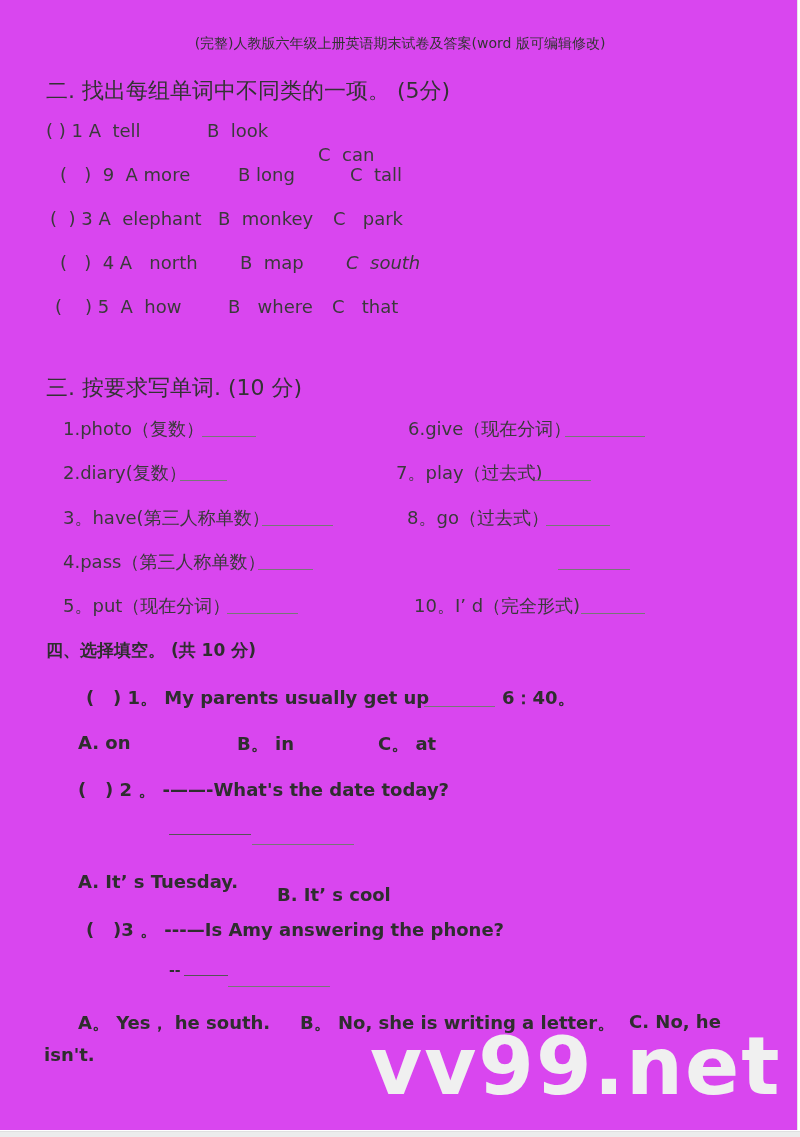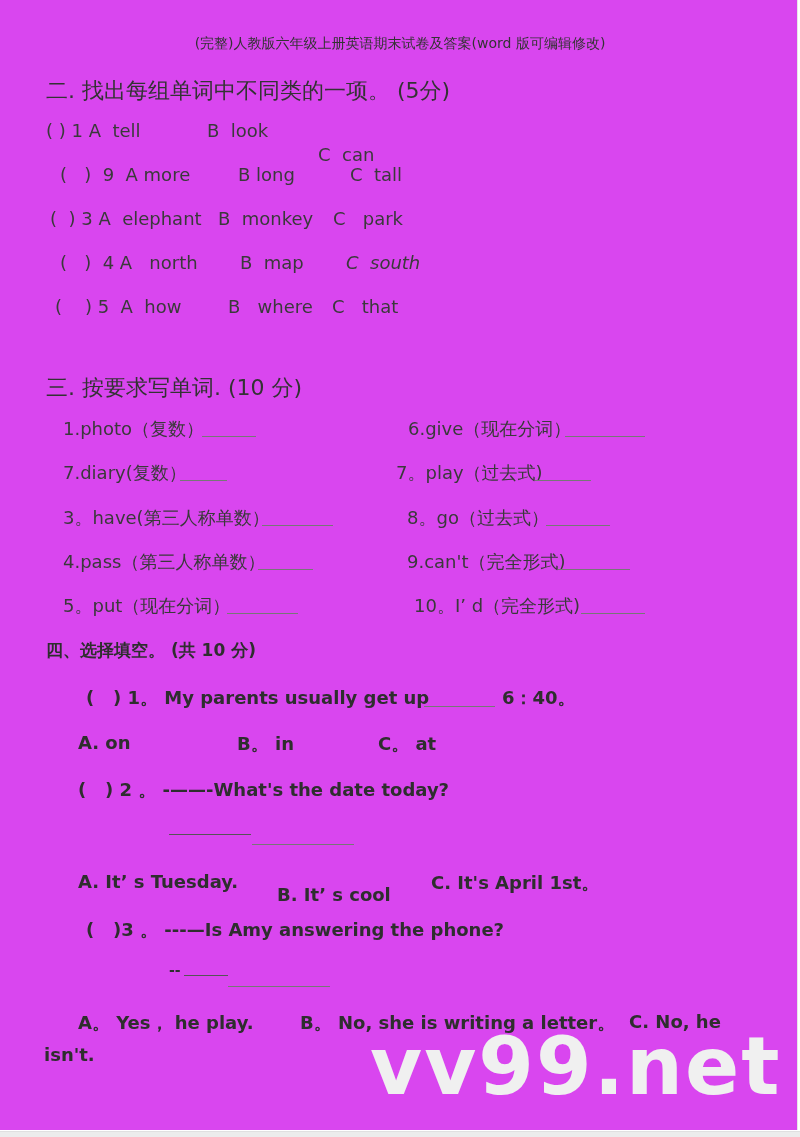--- a/index.html
+++ b/index.html
@@ -63,62 +63,60 @@
   <div>
     <span class="abs row" style="left:55px; top:296px;">(    ) 5  A  how</span>
     <span class="abs row" style="left:228px; top:296px;">B   where</span>
     <span class="abs row" style="left:332px; top:296px;">C   that</span>
   </div>
 
   <div class="abs sec" style="left:46px; top:373px;">三. 按要求写单词. (10 分)</div>
 
   <span class="abs row" style="left:63px; top:417px;">1.photo（复数）</span>
   <div class="line thin" style="left:202px; top:436px; width:54px;"></div>
-  <span class="abs row" style="left:63px; top:461px;">7.diary(复数）</span>
+  <span class="abs row" style="left:63px; top:461px;">2.diary(复数）</span>
   <div class="line thin" style="left:180px; top:480px; width:47px;"></div>
   <span class="abs row" style="left:63px; top:506px;">3。have(第三人称单数）</span>
   <div class="line thin" style="left:262px; top:525px; width:71px;"></div>
   <span class="abs row" style="left:63px; top:550px;">4.pass（第三人称单数）</span>
   <div class="line thin" style="left:258px; top:569px; width:55px;"></div>
   <span class="abs row" style="left:63px; top:594px;">5。put（现在分词）</span>
   <div class="line thin" style="left:227px; top:613px; width:71px;"></div>
 
   <span class="abs row" style="left:408px; top:417px;">6.give（现在分词）</span>
   <div class="line thin" style="left:565px; top:436px; width:80px;"></div>
   <span class="abs row" style="left:396px; top:461px;">7。play（过去式)</span>
   <div class="line thin" style="left:535px; top:480px; width:56px;"></div>
   <span class="abs row" style="left:407px; top:506px;">8。go（过去式）</span>
   <div class="line thin" style="left:546px; top:525px; width:64px;"></div>
-  <span class="abs row" style="left:407px; top:550px;">9.can't（完全形式)</span>
   <div class="line thin" style="left:558px; top:569px; width:72px;"></div>
   <span class="abs row" style="left:414px; top:594px;">10。I’ d（完全形式)</span>
   <div class="line thin" style="left:581px; top:613px; width:64px;"></div>
 
   <div class="abs sec bold" style="left:46px; top:639px; font-size:17px;">四、选择填空。 (共 10 分)</div>
 
   <span class="abs bold" style="left:86px; top:686px;">(   ) 1。 My parents usually get up</span>
   <div class="line thin" style="left:424px; top:706px; width:71px;"></div>
   <span class="abs bold" style="left:502px; top:686px;">6：40。</span>
 
   <span class="abs bold" style="left:78px; top:732px;">A. on</span>
   <span class="abs bold" style="left:237px; top:732px;">B。 in</span>
   <span class="abs bold" style="left:378px; top:732px;">C。 at</span>
 
   <span class="abs bold" style="left:78px; top:778px;">(   ) 2 。 -——-What's the date today?</span>
   <div class="line" style="left:169px; top:834px; width:82px;"></div>
   <div class="line thin" style="left:252px; top:844px; width:102px;"></div>
 
   <span class="abs bold" style="left:78px; top:871px;">A. It’ s Tuesday.</span>
   <span class="abs bold" style="left:277px; top:884px;">B. It’ s cool</span>
-  <span class="abs bold" style="left:431px; top:871px;">C. It's April 1st。</span>
 
   <span class="abs bold" style="left:86px; top:918px;">(   )3 。 ---—Is Amy answering the phone?</span>
   <span class="abs bold" style="left:169px; top:962px; font-size:14px;">--</span>
   <div class="line" style="left:184px; top:975px; width:44px;"></div>
   <div class="line thin" style="left:228px; top:986px; width:102px;"></div>
 
-  <span class="abs bold" style="left:78px; top:1011px;">A。 Yes， he play.</span>
+  <span class="abs bold" style="left:78px; top:1011px;">A。 Yes， he south.</span>
   <span class="abs bold" style="left:300px; top:1011px;">B。 No, she is writing a letter。</span>
   <span class="abs bold" style="left:629px; top:1011px;">C. No, he</span>
   <span class="abs bold" style="left:44px; top:1044px;">isn't.</span>
 
 </div>
 <div class="bottom-edge"></div>
 
 </body></html>

